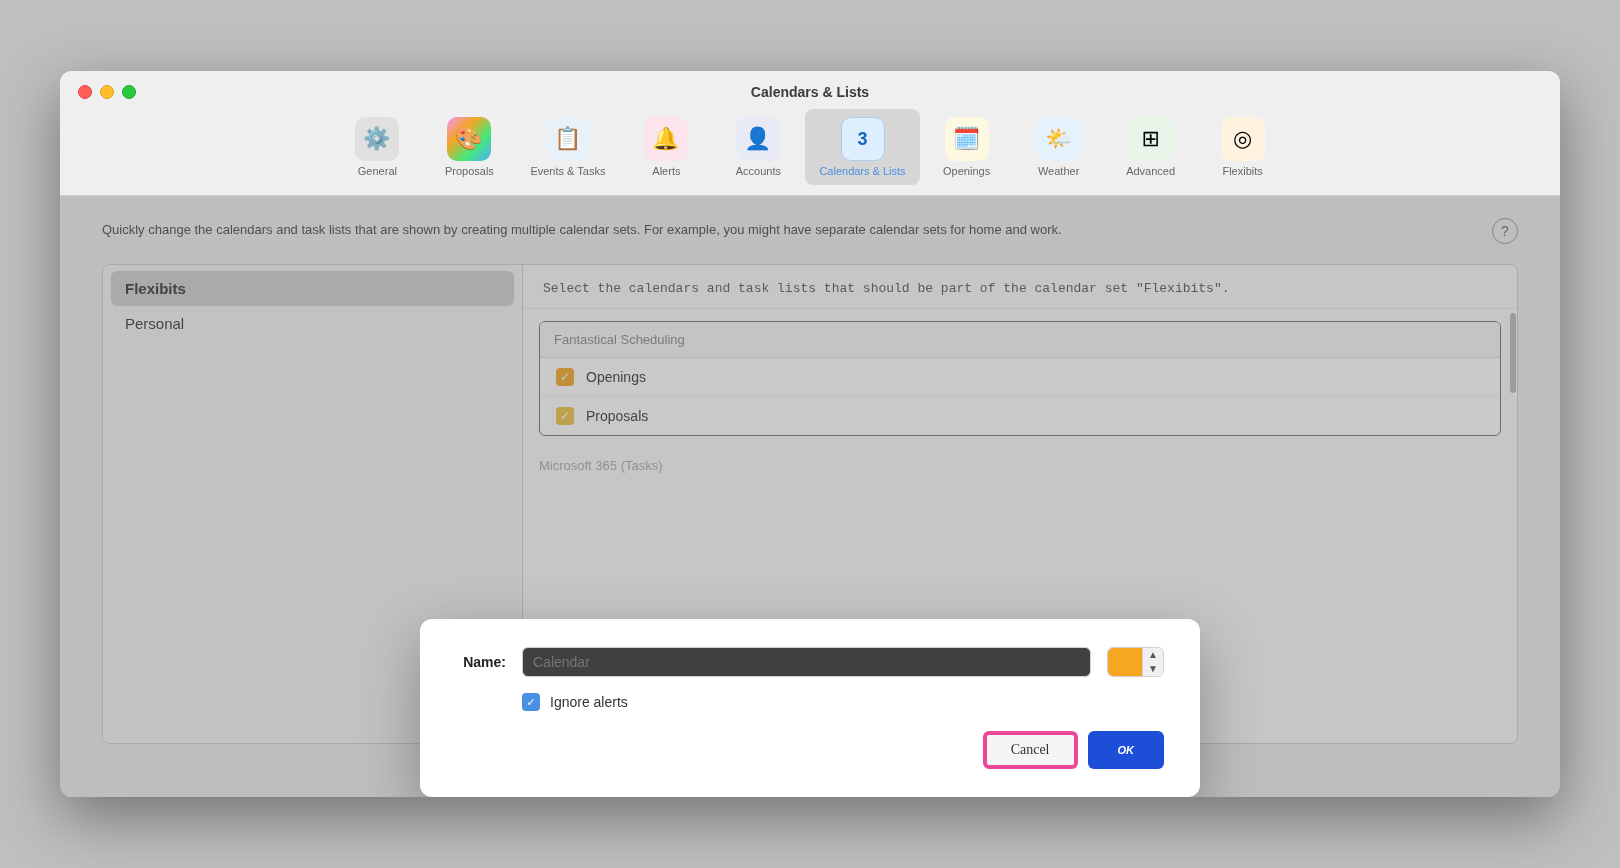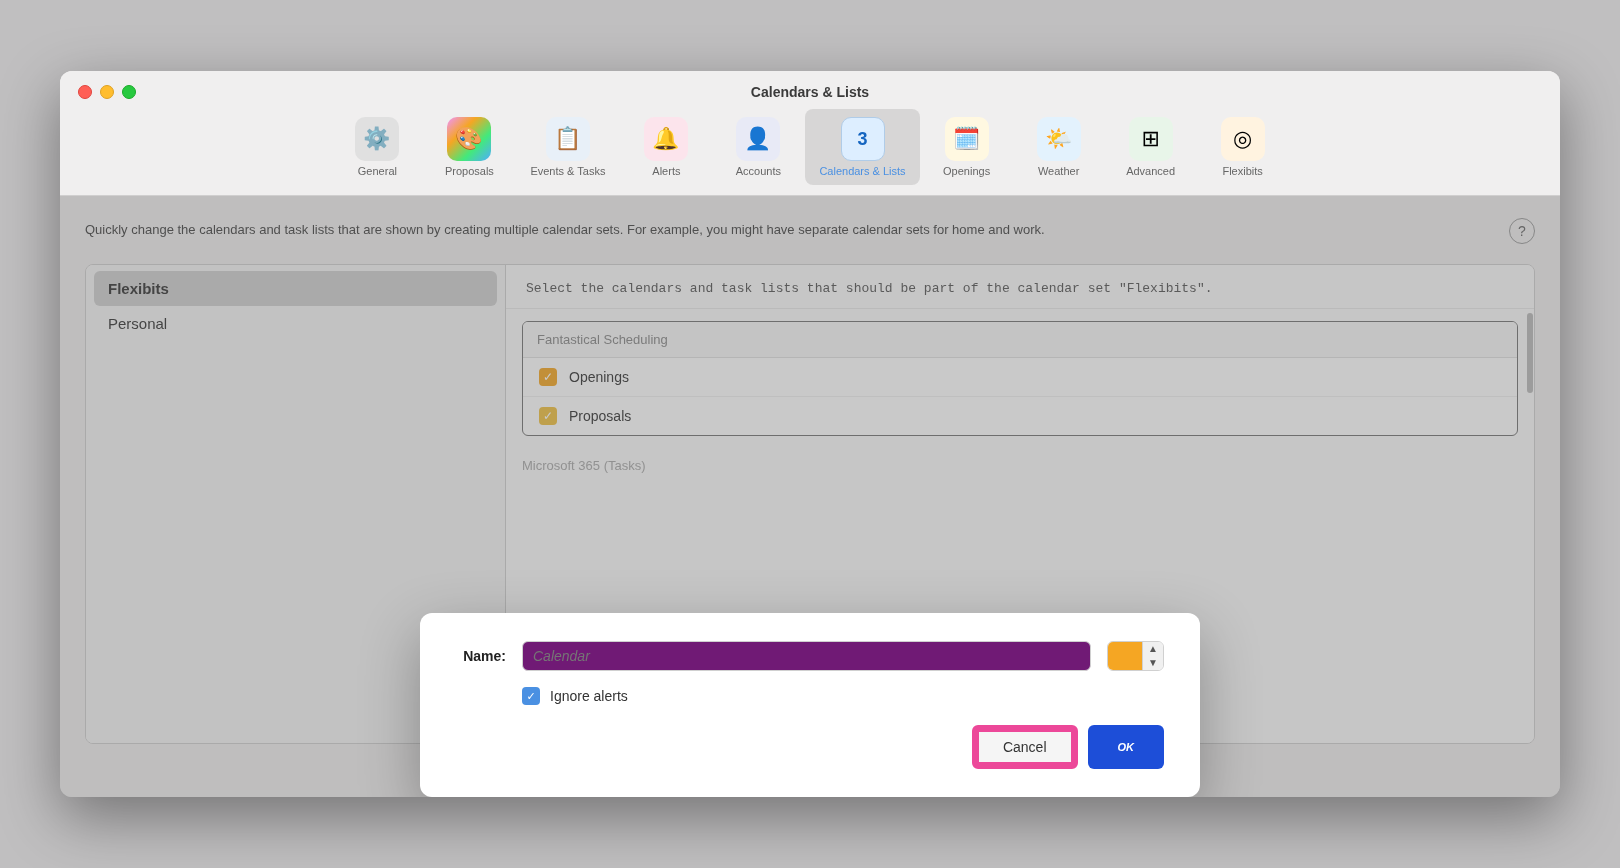--- a/index.html
+++ b/index.html
@@ -104,21 +104,21 @@
     .icon-flexibits { background: #fff3e0; }
     
     .divider {
       height: 1px;
       background: #d0cfcf;
       margin: 10px 0 0 0;
     }
     
     .content {
       flex: 1;
-      padding: 24px 25px;
+      padding: 24px 42px;
       position: relative;
       overflow: hidden;
     }
     .description-row {
       display: flex;
       align-items: flex-start;
       justify-content: space-between;
       margin-bottom: 20px;
     }
     .description-text {
@@ -297,23 +297,22 @@
       text-align: right;
     }
     .modal-name-input {
       flex: 1;
       height: 30px;
       border: 1px solid #d0d0d0;
       border-radius: 6px;
       padding: 0 10px;
       font-size: 14px;
       color: #aaa;
-      background: #701a75;
+      background: #404040;
       outline: none;
-      font-style: italic;
     }
     .color-stepper {
       display: flex;
       align-items: center;
       border: 1px solid #d0d0d0;
       border-radius: 6px;
       overflow: hidden;
       height: 30px;
     }
     .color-swatch {
@@ -360,25 +359,26 @@
       color: #333;
     }
     .modal-buttons {
       display: flex;
       justify-content: flex-end;
       gap: 10px;
     }
     .btn-cancel {
       padding: 7px 24px;
       border-radius: 6px;
-      border: 7px solid #ec4899;
+      border: 4px solid #ec4899;
       background: #f5f5f5;
       font-size: 14px;
       color: #333;
       cursor: pointer;
+      font-family: Liberation Serif, serif;
     }
     .btn-ok {
       padding: 7px 30px;
       border-radius: 6px;
       border: none;
       background: #1d4ed8;
       font-size: 11px;
       color: white;
       cursor: pointer;
       font-weight: 600;

